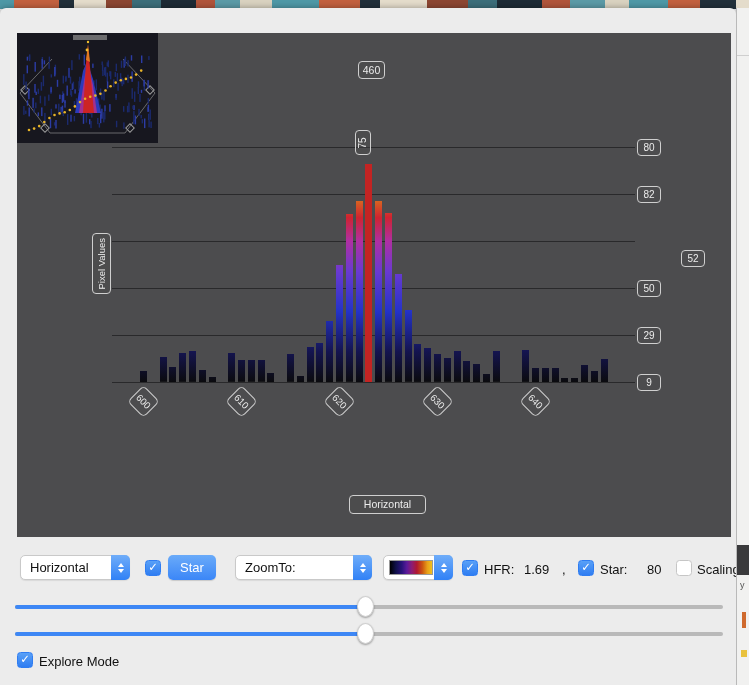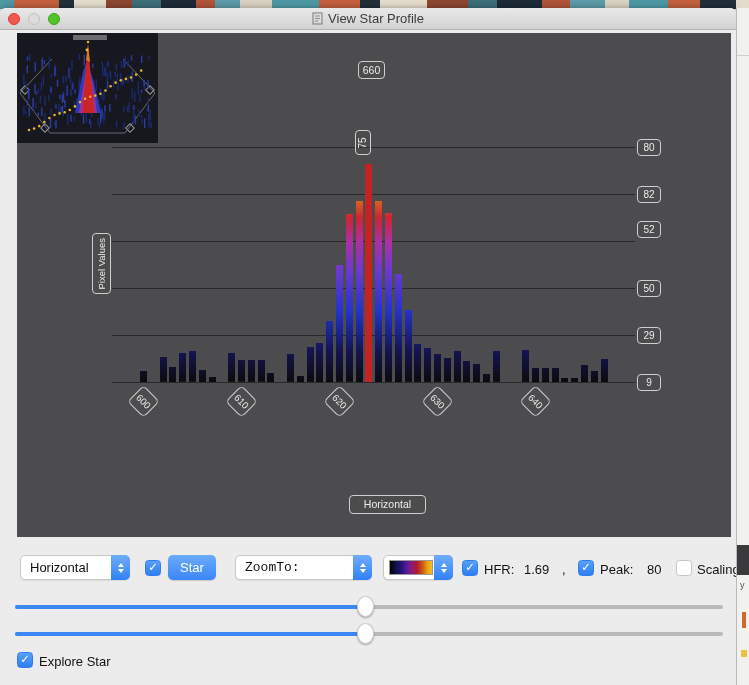--- a/index.html
+++ b/index.html
@@ -109,36 +109,20 @@
     <div style="width: 28px; background: rgb(176, 84, 58);"></div>
     <div style="width: 35px; background: rgb(91, 154, 166);"></div>
     <div style="width: 24px; background: rgb(217, 210, 192);"></div>
     <div style="width: 39px; background: rgb(78, 152, 166);"></div>
     <div style="width: 32px; background: rgb(194, 96, 62);"></div>
     <div style="width: 36px; background: rgb(34, 48, 58);"></div>
     <div style="width: 28px; background: rgb(228, 220, 203);"></div>
   </div>
 
 <div class="window">
-  <div class="titlebar">
-    <div class="lights">
-      <div class="light close"></div>
-      <div class="light min"></div>
-      <div class="light zoom"></div>
-    </div>
-    <div class="titlewrap">
-      <svg width="11" height="13" viewBox="0 0 11 13">
-        <rect x="1" y="1" width="9" height="11" fill="none" stroke="#8a8a8a" stroke-width="1.2"></rect>
-        <line x1="3" y1="4" x2="8" y2="4" stroke="#8a8a8a"></line>
-        <line x1="3" y1="6.5" x2="8" y2="6.5" stroke="#8a8a8a"></line>
-        <line x1="3" y1="9" x2="6" y2="9" stroke="#8a8a8a"></line>
-      </svg>
-      <span class="titletext">View Star Profile</span>
-    </div>
-  </div>
 
   <div class="chart-panel">
     <div class="thumb" id="thumb3d"><svg width="141" height="110" viewBox="0 0 141 110">
           <rect width="141" height="110" fill="#17171f"></rect>
           <path d="M3,60 L33,100 M138,60 L108,100 M33,100 L108,100 M3,60 L35,26 M138,60 L106,26" stroke="#7e7e80" stroke-width="1" fill="none" opacity="0.8"></path>
           <rect x="25" y="92" width="6" height="6" fill="none" stroke="#999" transform="rotate(45 28 95)"></rect>
           <rect x="110" y="92" width="6" height="6" fill="none" stroke="#999" transform="rotate(45 113 95)"></rect>
           <rect x="5" y="54" width="6" height="6" fill="none" stroke="#999" transform="rotate(45 8 57)"></rect>
           <rect x="130" y="54" width="6" height="6" fill="none" stroke="#999" transform="rotate(45 133 57)"></rect>
           <rect x="56" y="2" width="34" height="5" fill="#8a8a8a" opacity="0.75"></rect>
@@ -335,35 +319,35 @@
           <circle cx="93.6" cy="53.3" r="1.3" fill="#e8b428"></circle>
           <circle cx="98.7" cy="49.6" r="1.3" fill="#e8b428"></circle>
           <circle cx="103.8" cy="47.2" r="1.3" fill="#e8b428"></circle>
           <circle cx="108.9" cy="45.9" r="1.3" fill="#e8b428"></circle>
           <circle cx="114.0" cy="44.5" r="1.3" fill="#e8b428"></circle>
           <circle cx="119.1" cy="41.6" r="1.3" fill="#e8b428"></circle>
           <circle cx="124.2" cy="37.6" r="1.3" fill="#e8b428"></circle>
           <circle cx="70" cy="17" r="1.4" fill="#f0c030"></circle>
           <circle cx="71" cy="9" r="1.2" fill="#f0c030"></circle>
         </svg></div>
-    <div class="badge top460">660</div>
+    <div class="badge top460">460</div>
     <div class="badge peak75">
         <span>75</span>
       </div>
     <div class="badge ylab">
         <span>Pixel Values</span>
       </div>
     <div class="badge xlab">Horizontal</div>
     <div id="plot-layer">
         <div class="gridline" style="top: 114px;"></div>
         <div class="ytick" style="top: 105.5px;">80</div>
         <div class="gridline" style="top: 161px;"></div>
         <div class="ytick" style="top: 152.5px;">82</div>
         <div class="gridline" style="top: 208px;"></div>
-        <div class="ytick" style="top: 188px;">52</div>
+        <div class="ytick" style="top: 217px; margin-left: 44px;">52</div>
         <div class="gridline" style="top: 255px;"></div>
         <div class="ytick" style="top: 246.5px;">50</div>
         <div class="gridline" style="top: 302px;"></div>
         <div class="ytick" style="top: 293.5px;">29</div>
         <div class="gridline" style="top: 349px;"></div>
         <div class="ytick" style="top: 340.5px;">9</div>
         <div class="bar" style="left: 123px; top: 337.921px; height: 11.0786px; background-image: linear-gradient(to top, rgb(11, 11, 14) 0%, rgb(20, 20, 80) 13%, rgb(36, 51, 200) 30%, rgb(106, 58, 208) 47%, rgb(176, 47, 162) 60%, rgb(207, 35, 48) 70%, rgb(217, 116, 29) 79%, rgb(226, 154, 34) 100%); background-size: 100% 235px;"></div>
         <div class="bar" style="left: 142.6px; top: 324.157px; height: 24.8429px; background-image: linear-gradient(to top, rgb(11, 11, 14) 0%, rgb(20, 20, 80) 13%, rgb(36, 51, 200) 30%, rgb(106, 58, 208) 47%, rgb(176, 47, 162) 60%, rgb(207, 35, 48) 70%, rgb(217, 116, 29) 79%, rgb(226, 154, 34) 100%); background-size: 100% 235px;"></div>
         <div class="bar" style="left: 152.4px; top: 333.893px; height: 15.1071px; background-image: linear-gradient(to top, rgb(11, 11, 14) 0%, rgb(20, 20, 80) 13%, rgb(36, 51, 200) 30%, rgb(106, 58, 208) 47%, rgb(176, 47, 162) 60%, rgb(207, 35, 48) 70%, rgb(217, 116, 29) 79%, rgb(226, 154, 34) 100%); background-size: 100% 235px;"></div>
         <div class="bar" style="left: 162.2px; top: 320.129px; height: 28.8714px; background-image: linear-gradient(to top, rgb(11, 11, 14) 0%, rgb(20, 20, 80) 13%, rgb(36, 51, 200) 30%, rgb(106, 58, 208) 47%, rgb(176, 47, 162) 60%, rgb(207, 35, 48) 70%, rgb(217, 116, 29) 79%, rgb(226, 154, 34) 100%); background-size: 100% 235px;"></div>
@@ -416,21 +400,21 @@
 
   <div class="popup" style="left:20px; top:547px; width:110px;">
     <span class="lbl">Horizontal</span>
     <span class="cap">
         <span class="chev-up"></span>
         <span class="chev-dn"></span>
       </span>
   </div>
   <div class="checkbox checked" style="left:145px; top:552px;"></div>
   <button class="btn" style="left:168px; top:547px; width:48px;">Star</button>
-  <div class="popup" style="left:235px; top:547px; width:137px;font-family:Liberation Mono, monospace;">
+  <div class="popup" style="left:235px; top:547px; width:137px;">
     <span class="lbl">ZoomTo:</span>
     <span class="cap">
         <span class="chev-up"></span>
         <span class="chev-dn"></span>
       </span>
   </div>
   <div class="popup" style="left:383px; top:547px; width:70px;">
     <span class="swatch"></span>
     <span style="flex:1"></span>
     <span class="cap">
@@ -438,39 +422,39 @@
         <span class="chev-dn"></span>
       </span>
   </div>
 
   <div class="checkbox checked" style="left:462px; top:552px;"></div>
   <span class="ctl-label" style="left:484px; top:554px;">HFR:</span>
   <span class="ctl-label" style="left:524px; top:554px;">1.69</span>
   <span class="ctl-label" style="left:562px; top:554px;">,</span>
 
   <div class="checkbox checked" style="left:578px; top:552px;"></div>
-  <span class="ctl-label" style="left:600px; top:554px;">Peak:</span>
+  <span class="ctl-label" style="left:600px; top:554px;">Star:</span>
   <span class="ctl-label" style="left:647px; top:554px;">80</span>
 
   <div class="checkbox" style="left:676px; top:552px;"></div>
   <span class="ctl-label" style="left:697px; top:554px;">Scaling</span>
 
   <div class="slider" style="top:588px;">
     <div class="track"></div>
     <div class="fill" style="width: 49.5%;"></div>
     <div class="thumb" style="left: calc(49.5% - 8.5px);"></div>
   </div>
   <div class="slider" style="top:615px;">
     <div class="track"></div>
     <div class="fill" style="width: 49.5%;"></div>
     <div class="thumb" style="left: calc(49.5% - 8.5px);"></div>
   </div>
 
   <div class="checkbox checked" style="left:17px; top:644px;"></div>
-  <span class="ctl-label" style="left:39px; top:646px;">Explore Star</span>
+  <span class="ctl-label" style="left:39px; top:646px;">Explore Mode</span>
 </div>
 
 <div class="bg-sliver">
   <div class="edgeline"></div>
   <div class="darkblock"></div>
   <div class="frag-y">y</div>
   <div class="frag-o"></div>
   <div class="frag-g"></div>
 </div>
 

